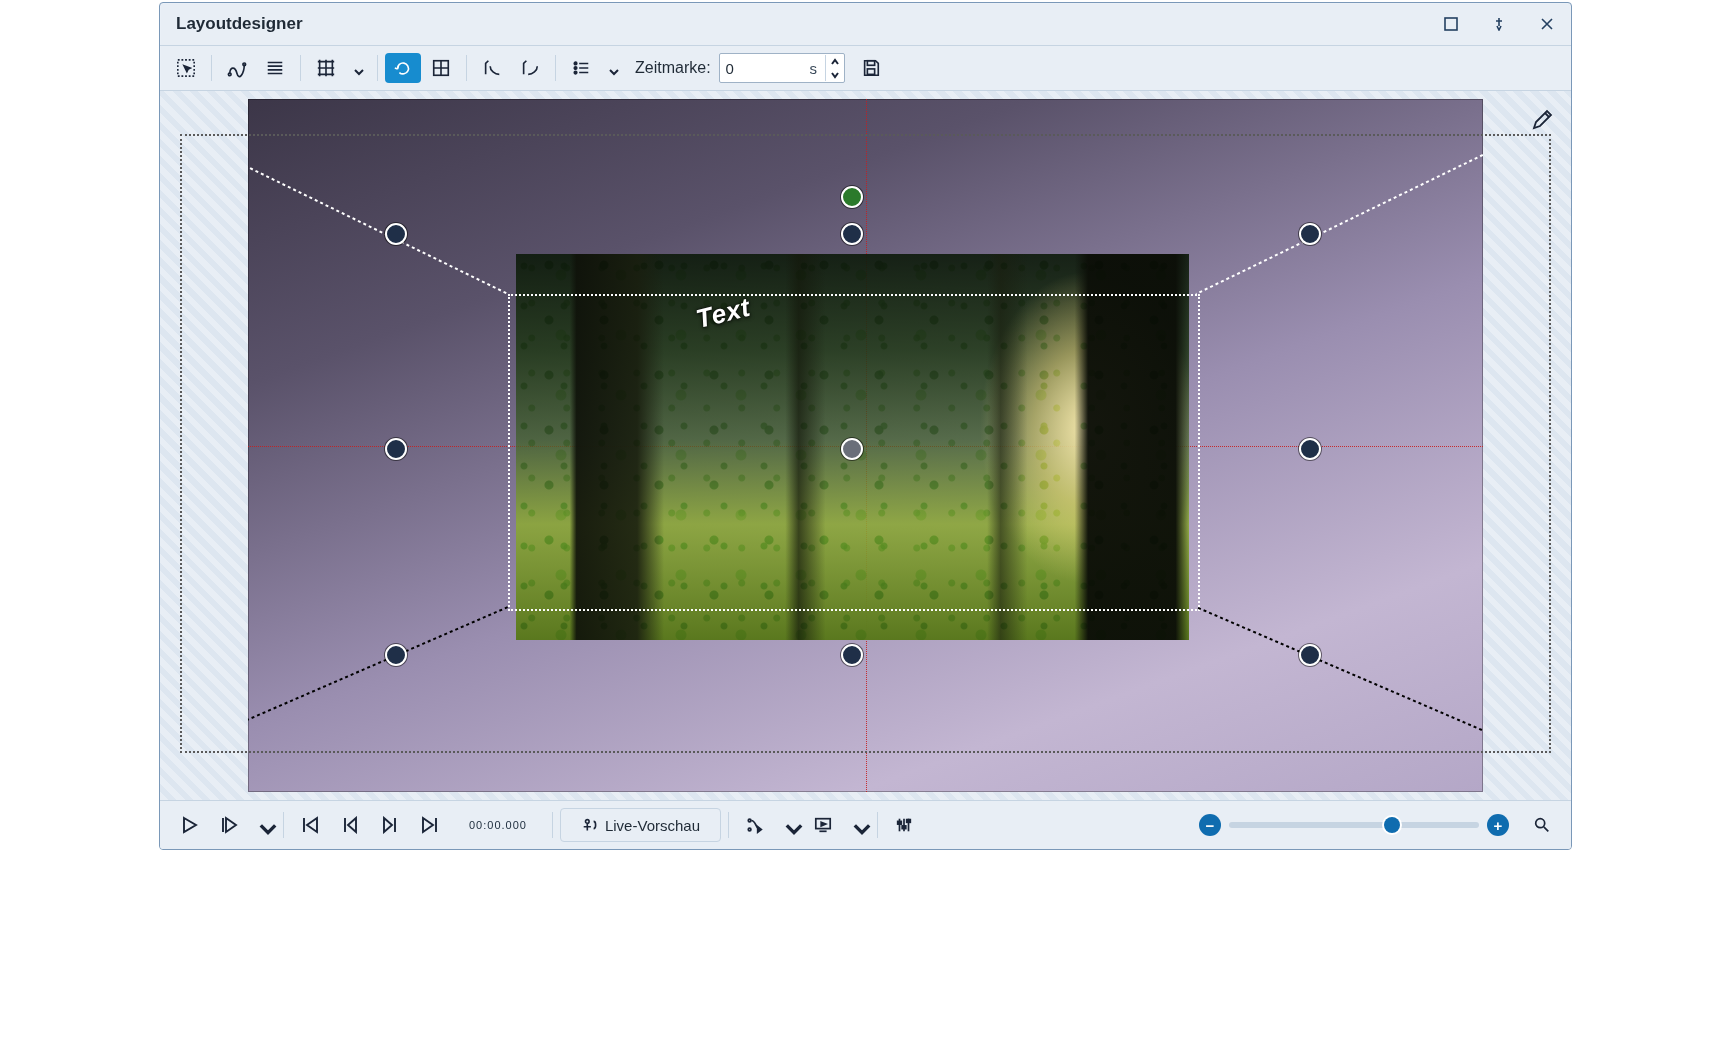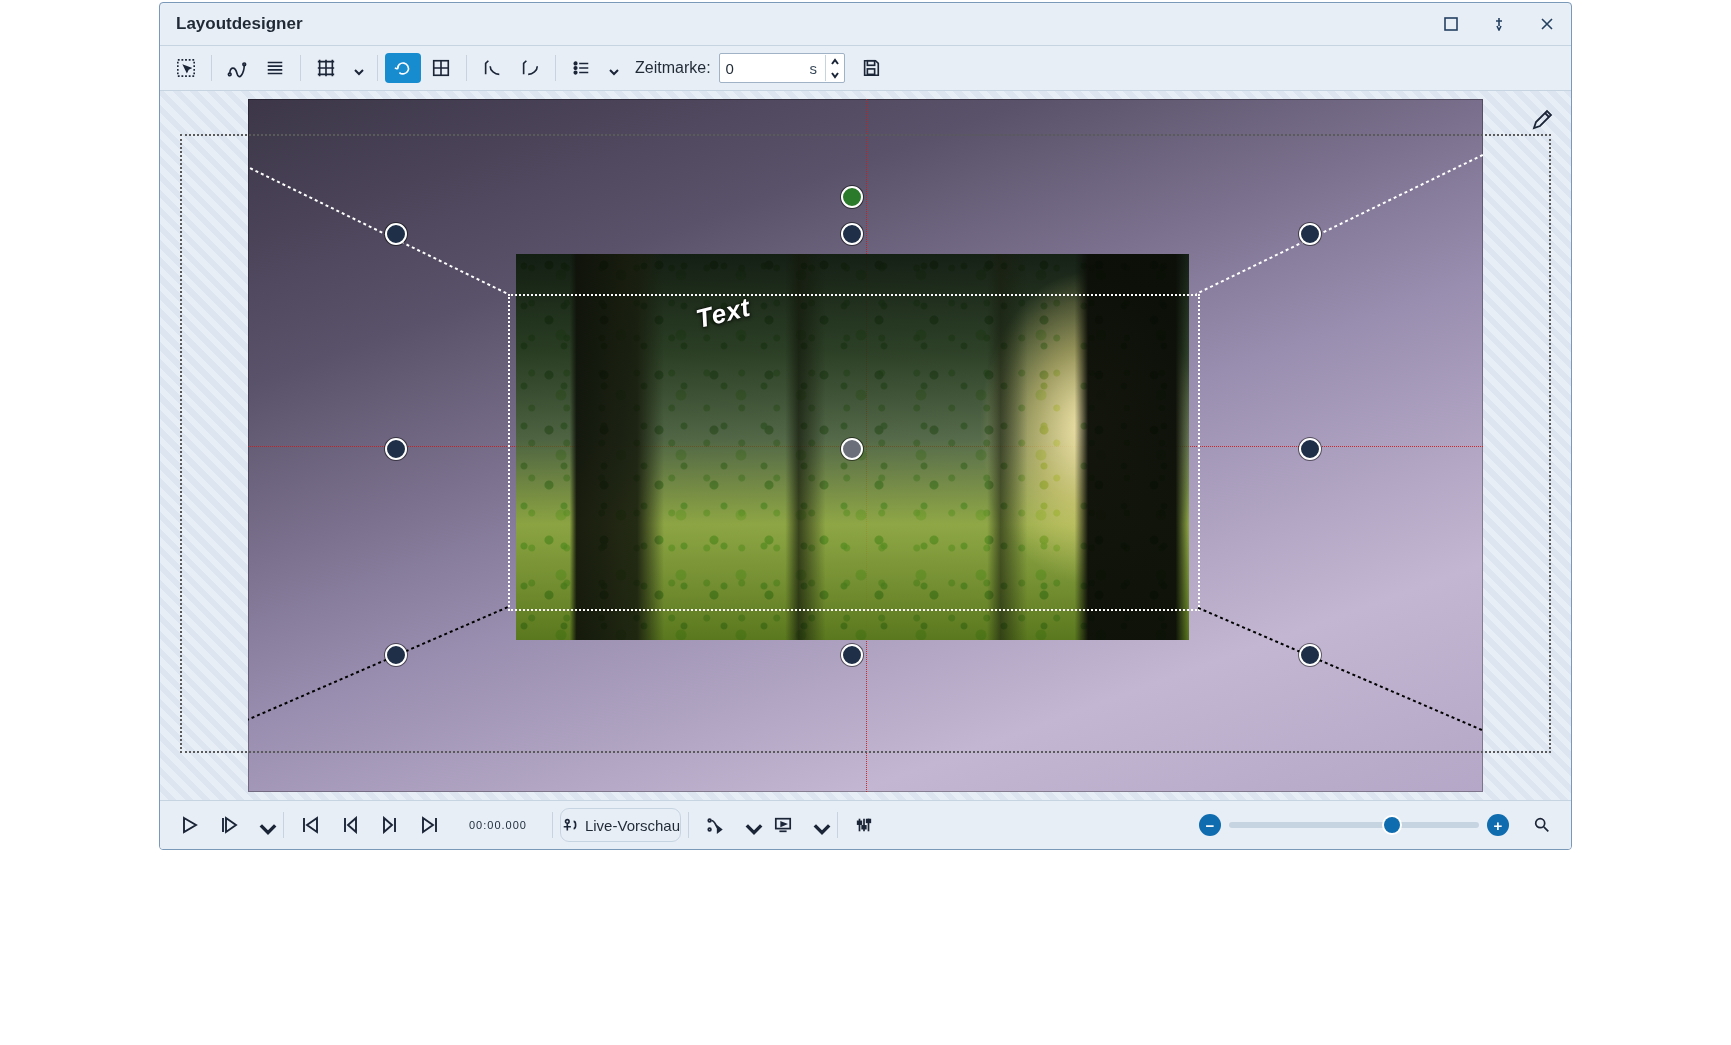--- a/index.html
+++ b/index.html
@@ -159,22 +159,22 @@
     height:48px;border-top:1px solid var(--bdr-light);
     display:flex;align-items:center;padding:0 10px;gap:2px;
     background:var(--bg);
   }
   .fbtn{
     min-width:30px;height:32px;display:flex;align-items:center;justify-content:center;
     border-radius:4px;cursor:pointer;color:var(--dark);padding:0 4px;
   }
   .fbtn svg{width:18px;height:18px;stroke:currentColor;stroke-width:1.9;fill:none;}
   .pill{
-    display:flex;align-items:center;gap:6px;height:32px;padding:0 0;
-    border:1px solid var(--bdr-light);border-radius:9px;cursor:pointer;
+    display:flex;align-items:center;gap:6px;height:32px;padding:0 20px;
+    border:1px solid var(--bdr-light);border-radius:4px;cursor:pointer;
   }
   .tc{font-size:11px;letter-spacing:1px;color:#1a2a3a;margin:0 18px;}
   .zoom{
     display:flex;align-items:center;gap:8px;margin-left:auto;
   }
   .zbtn{width:22px;height:22px;border-radius:50%;background:var(--accent2);color:#fff;display:flex;align-items:center;justify-content:center;cursor:pointer;font-weight:700;}
   .zslider{
     width:250px;height:6px;background:#c6d4e2;border-radius:3px;position:relative;
   }
   .zslider .thumb{

